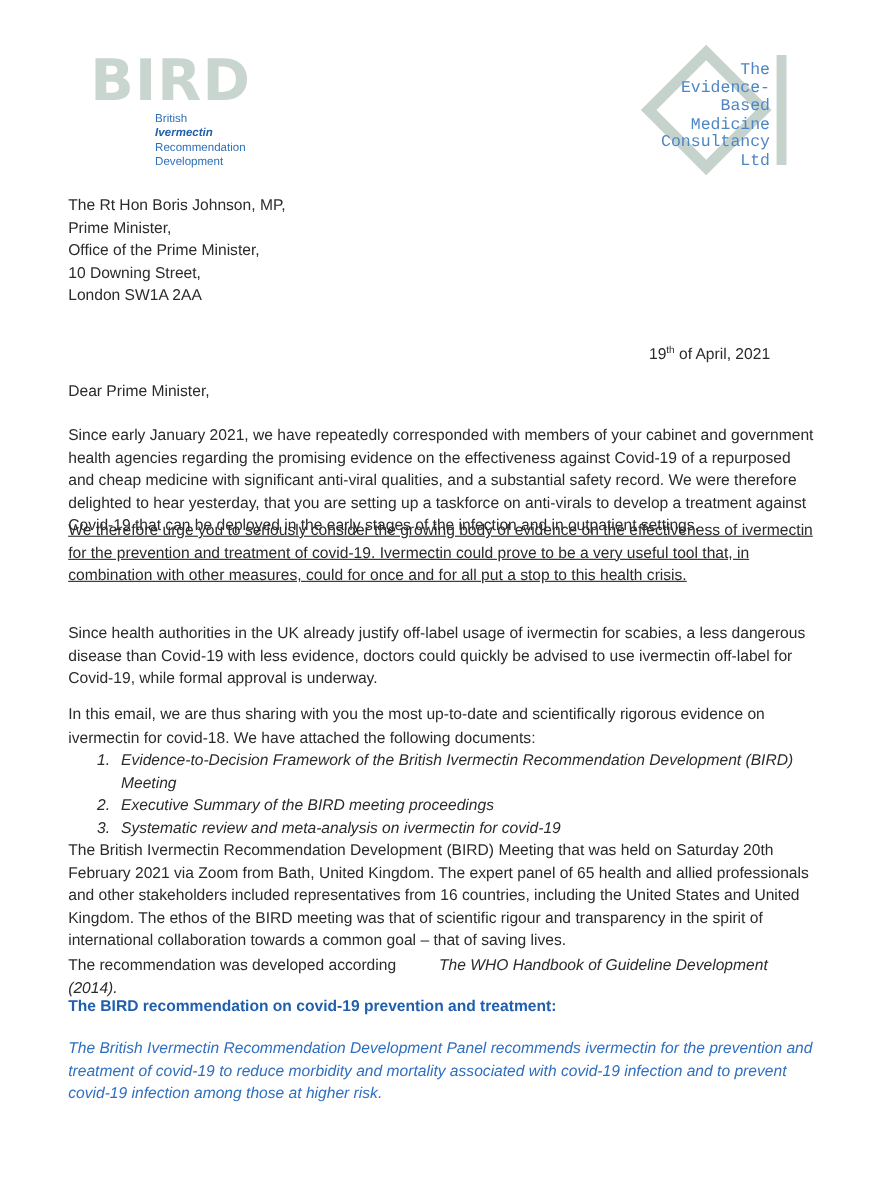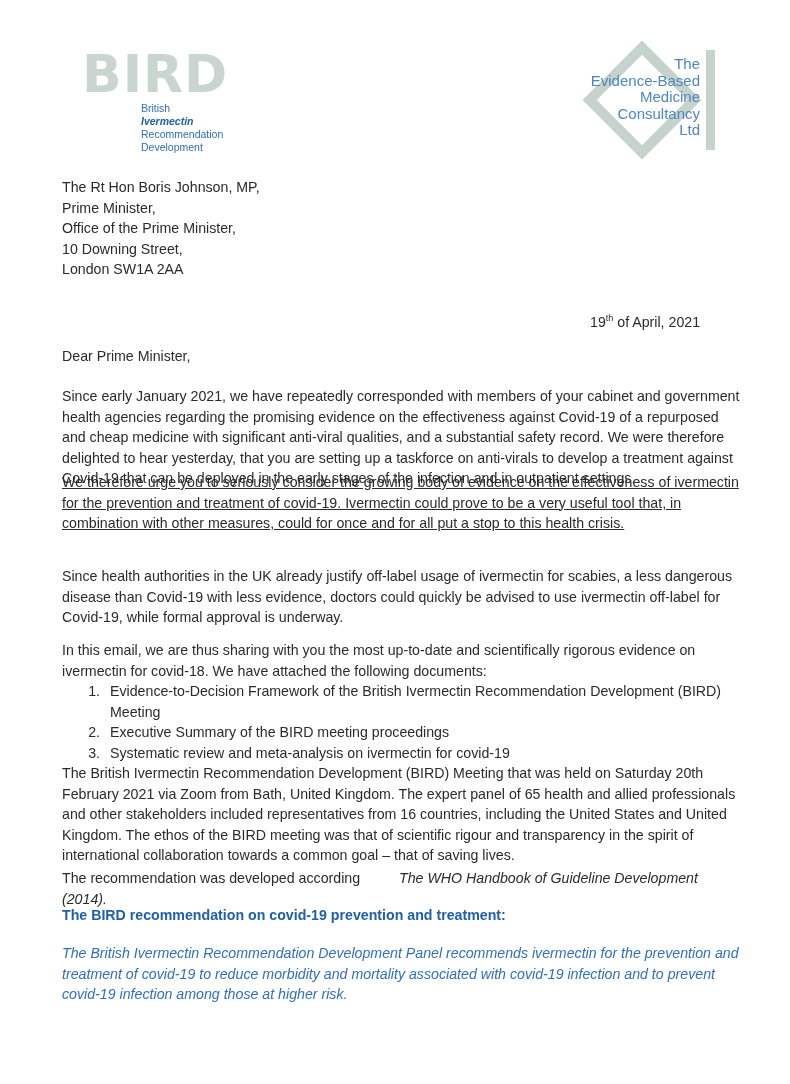--- a/index.html
+++ b/index.html
@@ -16,33 +16,33 @@
   .bird-sub .it { font-style: italic; font-weight: bold; color: #1f5fae; }
 
   .ebm-logo { position: absolute; left: 580px; top: 44px; width: 160px; height: 110px; }
   .ebm-diamond {
     position: absolute; left: 20px; top: 14px; width: 64px; height: 64px;
     border: 10px solid #c6d2cc; transform: rotate(45deg);
   }
   .ebm-bar { position: absolute; left: 126px; top: 6px; width: 9px; height: 100px; background: #c6d2cc; }
   .ebm-text {
     position: absolute; right: 40px; top: 12px; text-align: right;
-    font-size: 15px; line-height: 16.5px; color: #4e86c4;
+    font-size: 15px; line-height: 16.5px; color: #4e86c4; font-family: Liberation Mono, monospace;
   }
 
   .text { position: absolute; left: 62px; width: 680px; font-size: 14.2px; line-height: 20.5px; color: #2b2b2b; }
   .address { top: 177px; }
   .date { position: absolute; left: 590px; top: 313px; font-size: 14.2px; color: #2b2b2b; }
   .date sup { font-size: 9px; }
   .salutation { top: 346px; }
   .p1 { top: 386px; }
   .p2 { top: 472px; text-decoration: underline; }
   .p3 { top: 566px; }
   .p4 { top: 640px; }
-  .list { margin: 0; padding-left: 42px; }
+  .list { margin: 0; padding-left: 42px; font-style: italic; }
   .list li { padding-left: 6px; }
   .p5 { top: 763px; }
   .p6 { top: 868px; }
   .p6 .it { font-style: italic; margin-left: 35px; }
   .heading { top: 905px; font-weight: bold; color: #1f5fae; }
   .rec { top: 943px; font-style: italic; color: #2f6fc0; }
 </style>
 </head>
 <body>
 

